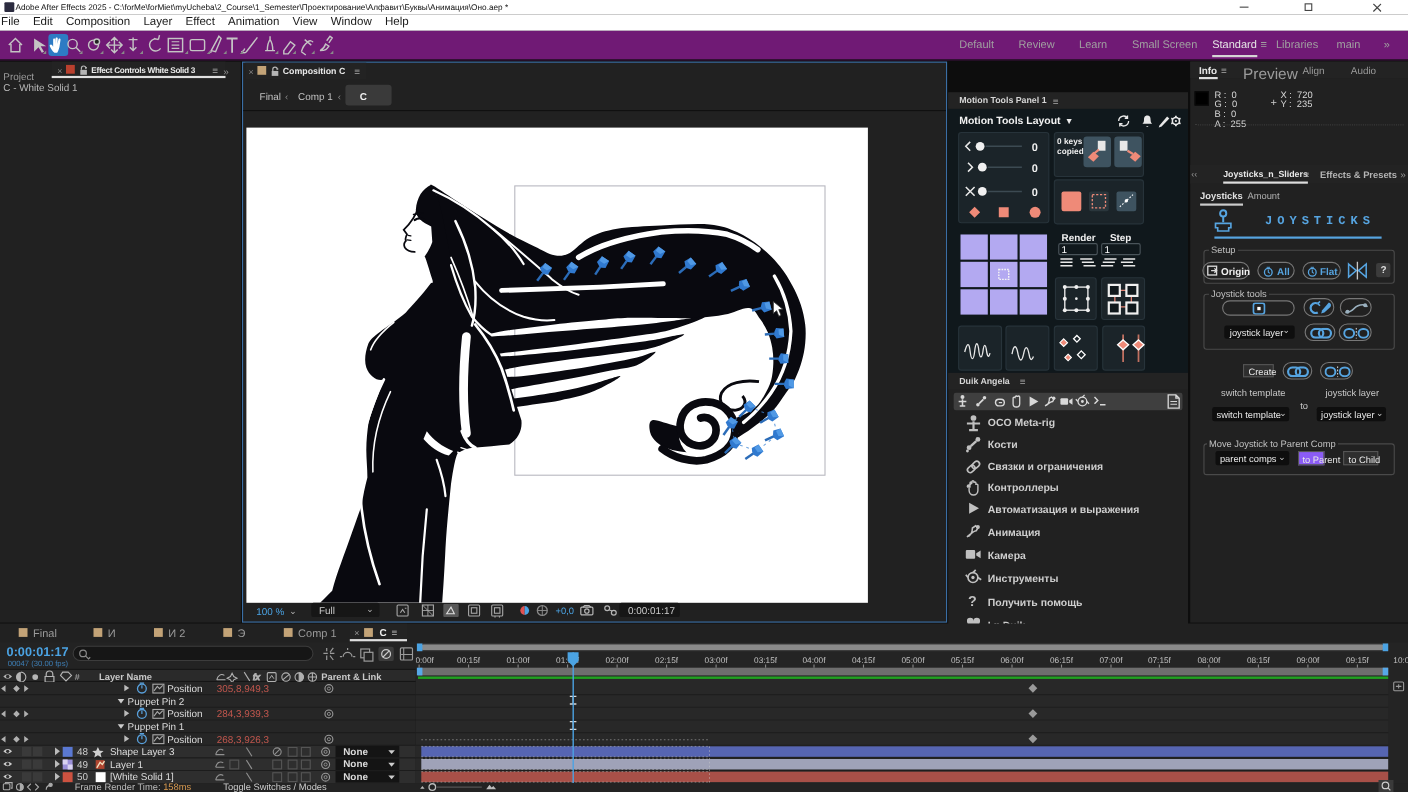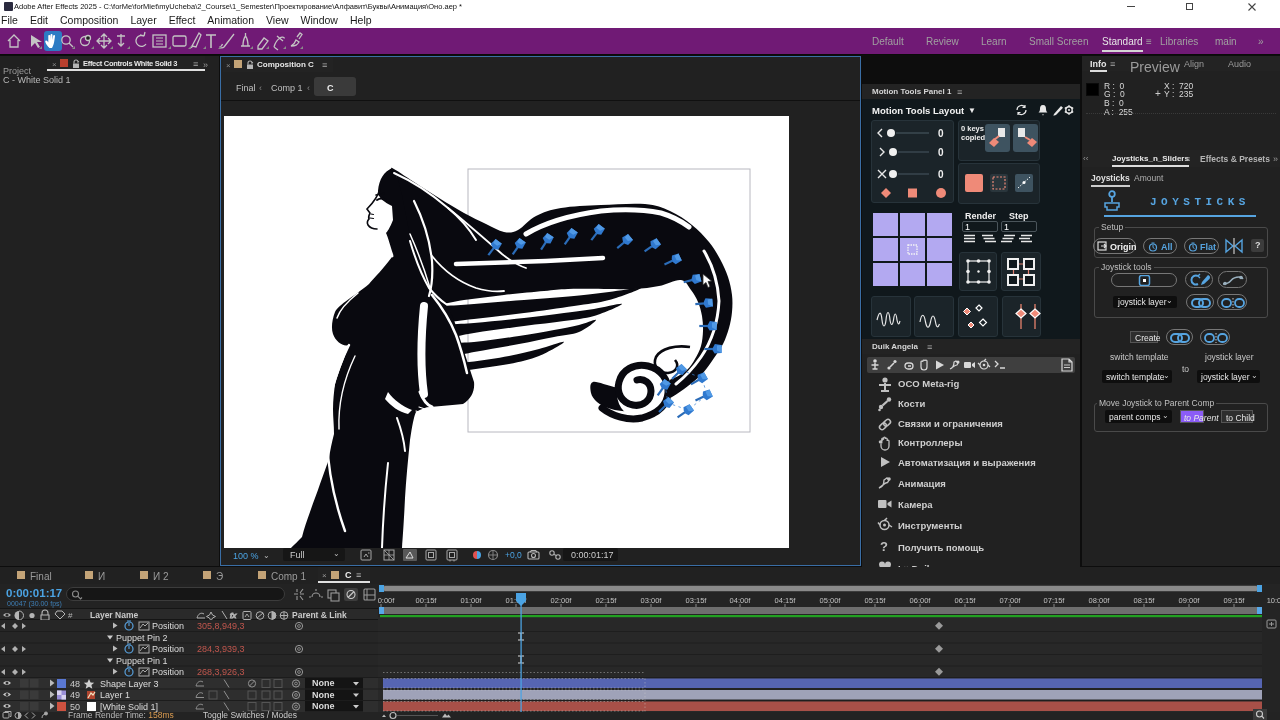--- a/index.html
+++ b/index.html
@@ -698,21 +698,21 @@
     <span class="abs" style="left:54px;top:1px;font-size:8px;color:#ccc;">⌄</span>
   </div>
 
   <fieldset class="abs" style="left:12px;top:342px;width:174px;height:34px;border:1px solid #4a4a4a;border-radius:3px;">
     <legend style="font-size:8.5px;color:#c0c0c0;margin-left:2px;padding:0 2px;">Move Joystick to Parent Comp</legend>
   </fieldset>
   <div class="abs" style="left:23px;top:354px;width:67px;height:13px;background:#0e0e0e;border-radius:2px;">
     <span class="abs" style="left:4px;top:2px;font-size:8.5px;color:#e8e8e8;">parent comps</span>
     <span class="abs" style="left:57px;top:1px;font-size:8px;color:#ccc;">⌄</span>
   </div>
-  <div class="abs" style="left:98px;top:354px;width:24px;height:13px;background:#8b5cf6;border:1px solid #555;font-style:italic;">
+  <div class="abs" style="left:98px;top:354px;width:24px;height:13px;background:#8b5cf6;border:1px solid #555;">
         <span class="abs" style="left:3px;top:2px;font-size:8.5px;color:#e8e8e8;">to Parent</span>
       </div>
   <div class="abs" style="left:139px;top:354px;width:32px;height:13px;background:#2e2e2e;border:1px solid #555;">
         <span class="abs" style="left:4px;top:2px;font-size:8.5px;color:#e8e8e8;">to Child</span>
       </div>
 </div>
 
 <div class="abs" style="left:0;top:567px;width:1280px;height:153px;background:#232323;" id="timeline">
 
   <div class="abs" style="left:0;top:0;width:1280px;height:17px;background:#212121;">

